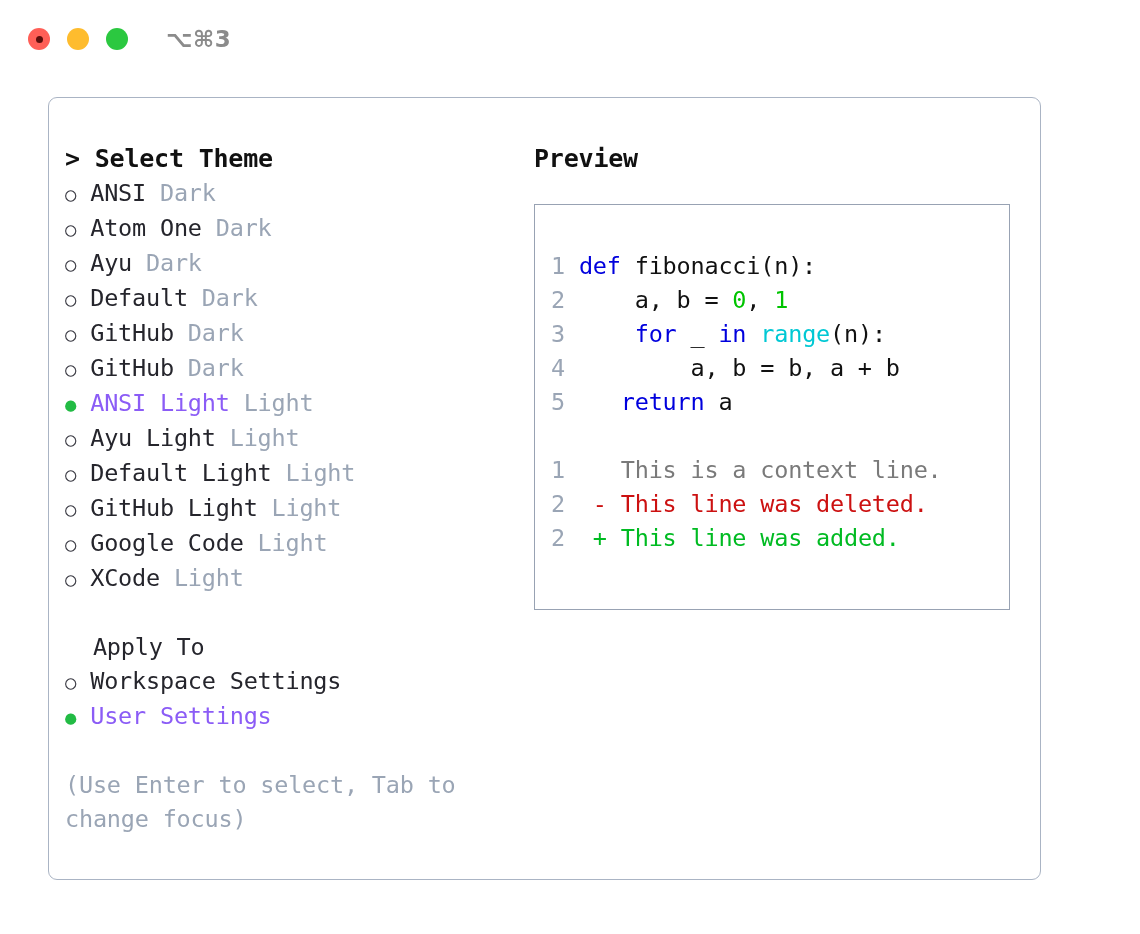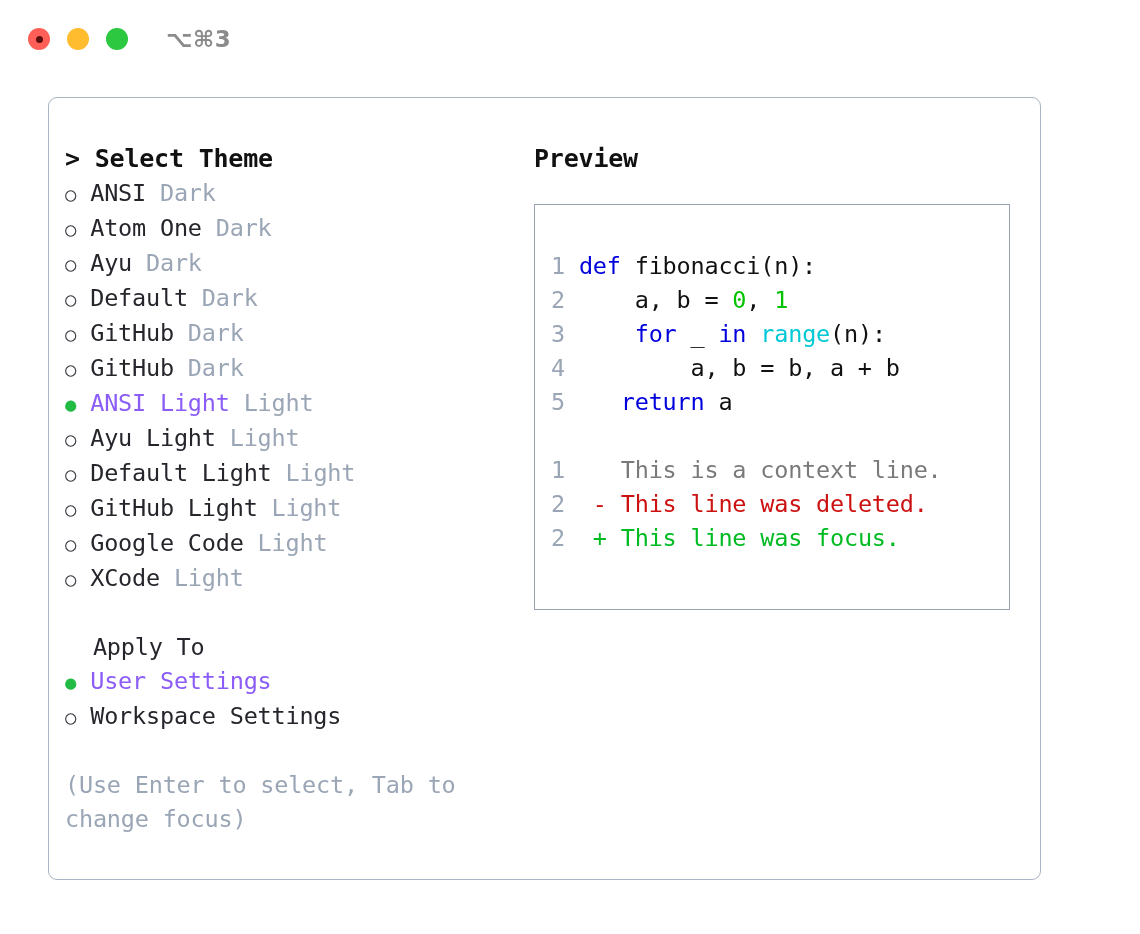--- a/index.html
+++ b/index.html
@@ -238,42 +238,42 @@
             <div class="opt-row"><span class="marker">○</span><span class="opt-label"> GitHub Light</span><span class="opt-suffix"> Light</span></div>
             <div class="opt-row"><span class="marker">○</span><span class="opt-label"> Google Code</span><span class="opt-suffix"> Light</span></div>
             <div class="opt-row"><span class="marker">○</span><span class="opt-label"> XCode</span><span class="opt-suffix"> Light</span></div>
           </div>
 
         <div class="section-gap"></div>
 
         <div class="section-label">&nbsp;&nbsp;<span>Apply To</span></div>
 
         <div id="apply-list">
+            <div class="opt-row"><span class="marker">○</span><span class="opt-label"> Workspace Settings</span></div>
             <div class="opt-row selected"><span class="marker on">●</span><span class="opt-label"> User Settings</span></div>
-            <div class="opt-row"><span class="marker">○</span><span class="opt-label"> Workspace Settings</span></div>
           </div>
 
         <div class="hint">(Use Enter to select, Tab to change focus)</div>
       </div>
 
       <div class="col-right">
         <div class="preview-title">Preview</div>
 
         <div class="preview-box">
           <div id="code-block">
               <div class="code-line"><span class="lineno">1 </span><span class="tok-kw">def </span><span class="tok-txt">fibonacci(n):</span></div>
               <div class="code-line"><span class="lineno">2 </span><span class="tok-txt">    a, b = </span><span class="tok-num">0</span><span class="tok-txt">, </span><span class="tok-num">1</span></div>
               <div class="code-line"><span class="lineno">3 </span><span class="tok-txt">    </span><span class="tok-kw">for</span><span class="tok-txt"> _ </span><span class="tok-kw">in</span><span class="tok-txt"> </span><span class="tok-fn">range</span><span class="tok-txt">(n):</span></div>
               <div class="code-line"><span class="lineno">4 </span><span class="tok-txt">        a, b = b, a + b</span></div>
               <div class="code-line"><span class="lineno">5 </span><span class="tok-txt">   </span><span class="tok-kw">return</span><span class="tok-txt"> a</span></div>
             </div>
           <div class="code-blank"></div>
           <div id="diff-block">
               <div class="code-line"><span class="lineno">1  </span><span class="diff-ctx">  This is a context line.</span></div>
               <div class="code-line"><span class="lineno">2  </span><span class="diff-del">- This line was deleted.</span></div>
-              <div class="code-line"><span class="lineno">2  </span><span class="diff-add">+ This line was focus.</span></div>
+              <div class="code-line"><span class="lineno">2  </span><span class="diff-add">+ This line was added.</span></div>
             </div>
         </div>
       </div>
 
     </div>
   </div>
 </div>
 
 </body></html>

